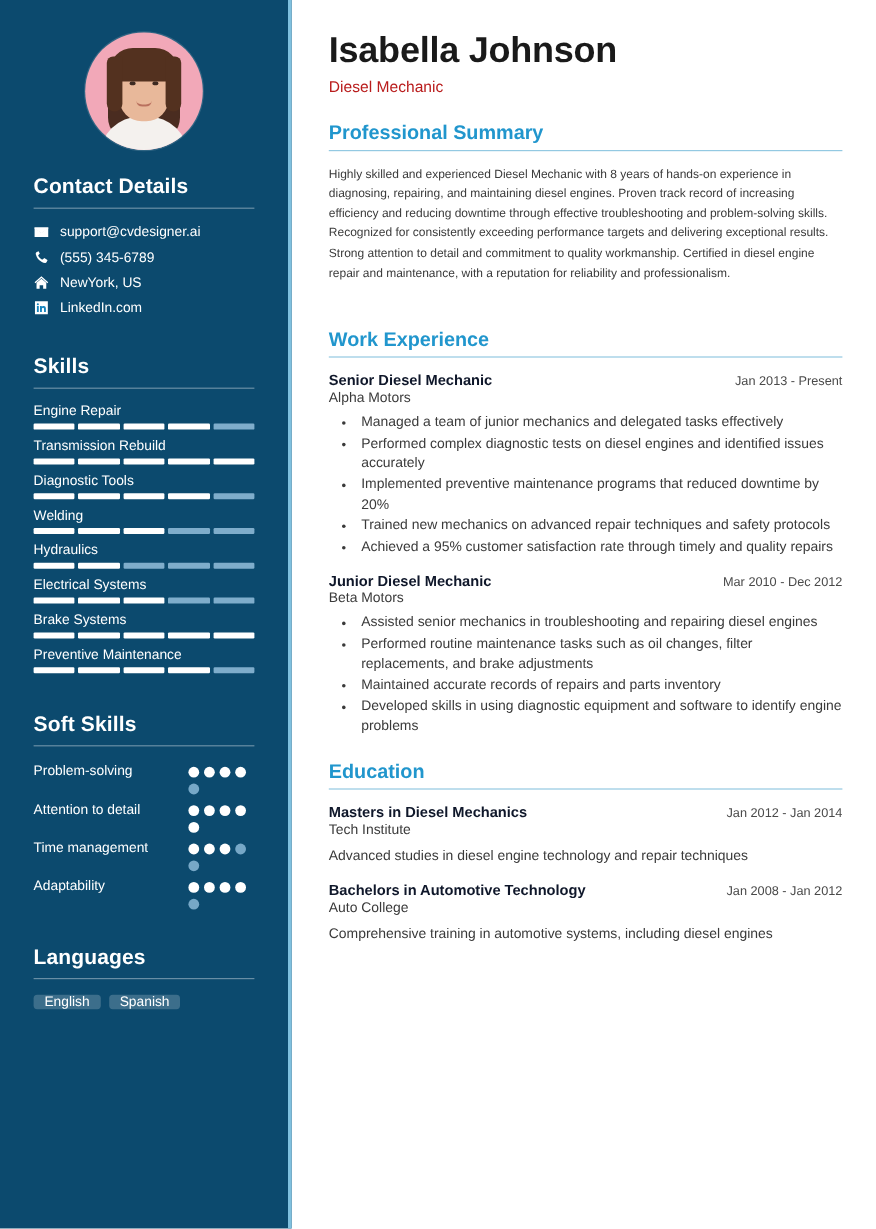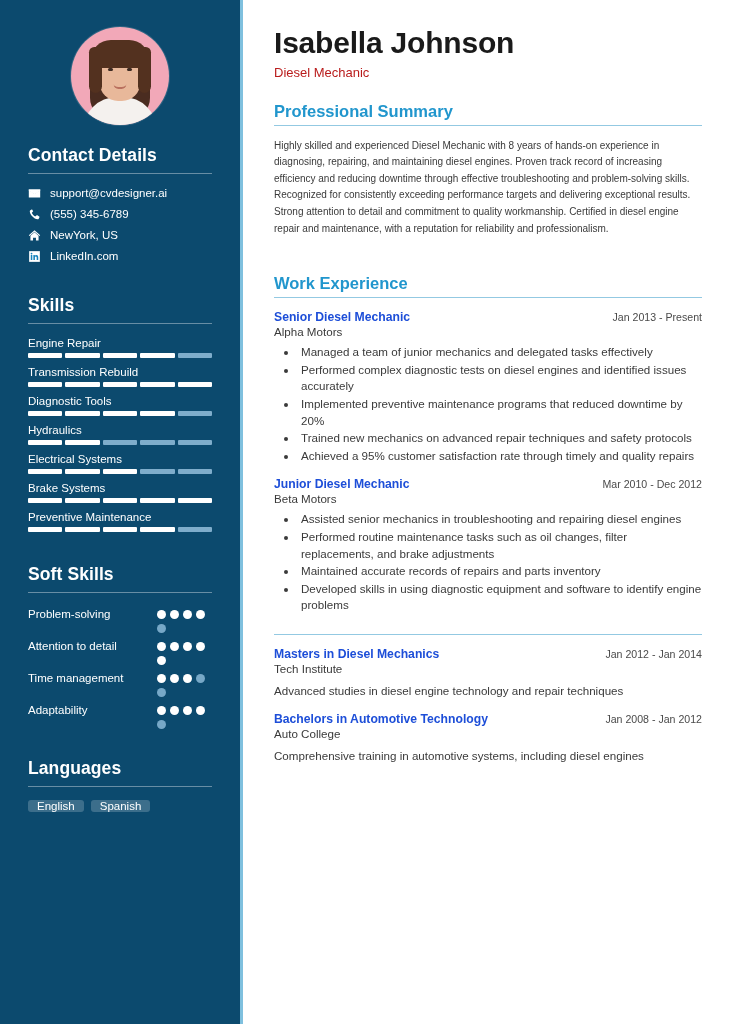--- a/index.html
+++ b/index.html
@@ -103,21 +103,21 @@
     height: 1px;
     background: rgba(255,255,255,.38);
     margin-bottom: 13px;
   }
   .side-gap { height: 24px; }
 
   
   .contact-list { list-style: none; }
   .contact-item {
     display: flex;
-    align-items: flex-start;
+    align-items: center;
     gap: 9px;
     margin-bottom: 8px;
     font-size: 11.5px;
     color: #ffffff;
   }
   .contact-icon {
     width: 13px; height: 13px;
     flex: 0 0 13px;
     display: flex; align-items: center; justify-content: center;
   }
@@ -221,21 +221,21 @@
   .entry { margin-bottom: 13px; }
   .entry-head {
     display: flex;
     justify-content: space-between;
     align-items: baseline;
     gap: 12px;
   }
   .entry-title {
     font-size: 12.2px;
     font-weight: bold;
-    color: #1d4ed8;
+    color: #0f172a;
   }
   .entry-date {
     font-size: 10.6px;
     color: #4a4a4a;
     white-space: nowrap;
   }
   .entry-org {
     font-size: 11.6px;
     color: #3a3a3a;
     margin-top: 1px;
@@ -351,20 +351,30 @@
             <div class="skill-name">Diagnostic Tools</div>
             <div class="skill-bar">
               <span class="skill-seg"></span>
               <span class="skill-seg"></span>
               <span class="skill-seg"></span>
               <span class="skill-seg"></span>
               <span class="skill-seg off"></span>
             </div>
           </div>
           <div class="skill-row">
+            <div class="skill-name">Welding</div>
+            <div class="skill-bar">
+              <span class="skill-seg"></span>
+              <span class="skill-seg"></span>
+              <span class="skill-seg"></span>
+              <span class="skill-seg off"></span>
+              <span class="skill-seg off"></span>
+            </div>
+          </div>
+          <div class="skill-row">
             <div class="skill-name">Hydraulics</div>
             <div class="skill-bar">
               <span class="skill-seg"></span>
               <span class="skill-seg"></span>
               <span class="skill-seg off"></span>
               <span class="skill-seg off"></span>
               <span class="skill-seg off"></span>
             </div>
           </div>
           <div class="skill-row">
@@ -501,20 +511,21 @@
               <li>Assisted senior mechanics in troubleshooting and repairing diesel engines</li>
               <li>Performed routine maintenance tasks such as oil changes, filter replacements, and brake adjustments</li>
               <li>Maintained accurate records of repairs and parts inventory</li>
               <li>Developed skills in using diagnostic equipment and software to identify engine problems</li>
             </ul>
           </div>
         </div>
     </section>
 
     <section class="section">
+      <div class="main-heading">Education</div>
       <div class="main-rule"></div>
       <div id="education-list">
           <div class="entry">
             <div class="entry-head">
               <div class="entry-title">Masters in Diesel Mechanics</div>
               <div class="entry-date">Jan 2012 - Jan 2014</div>
             </div>
             <div class="entry-org">Tech Institute</div>
             <div class="entry-desc">Advanced studies in diesel engine technology and repair techniques</div>
           </div>

